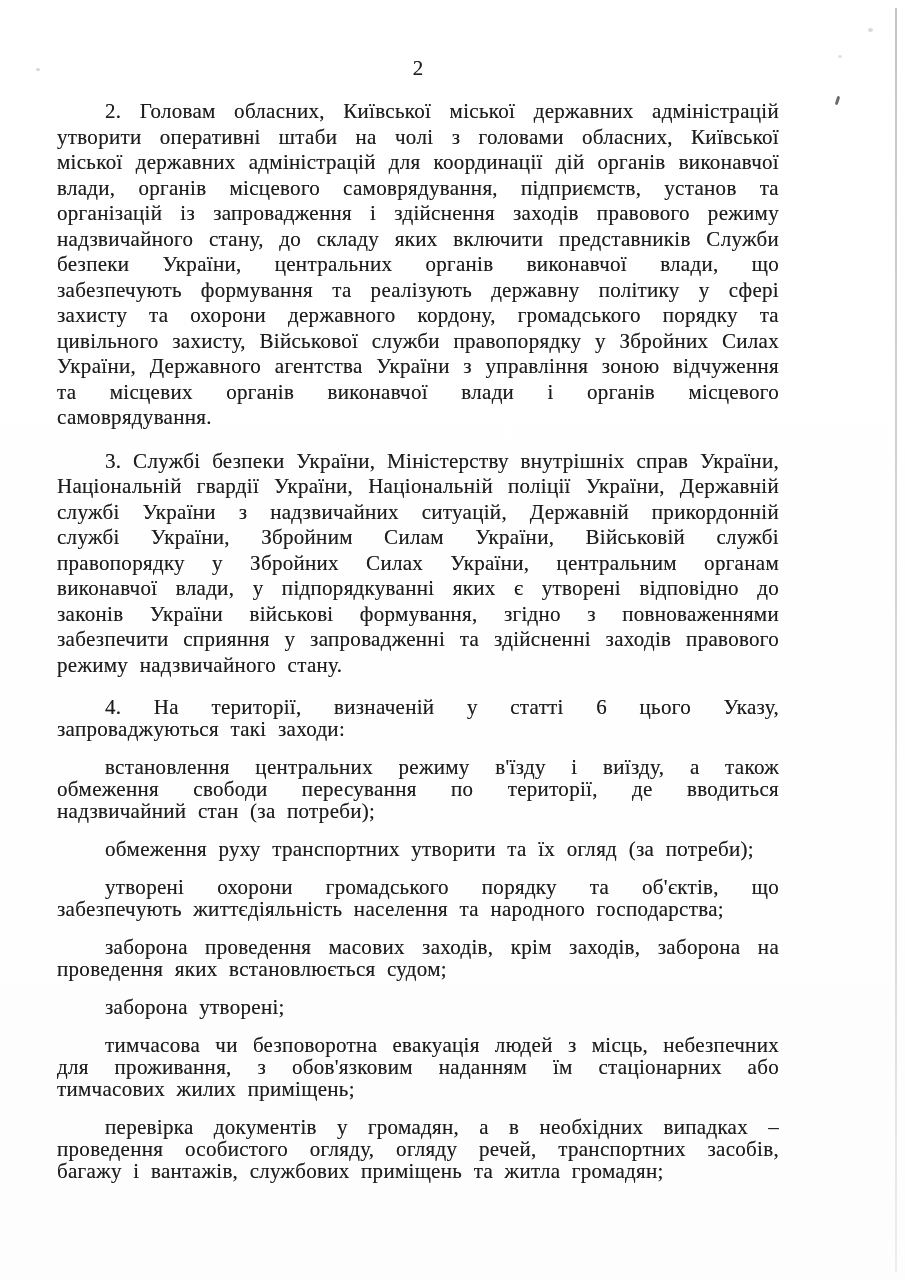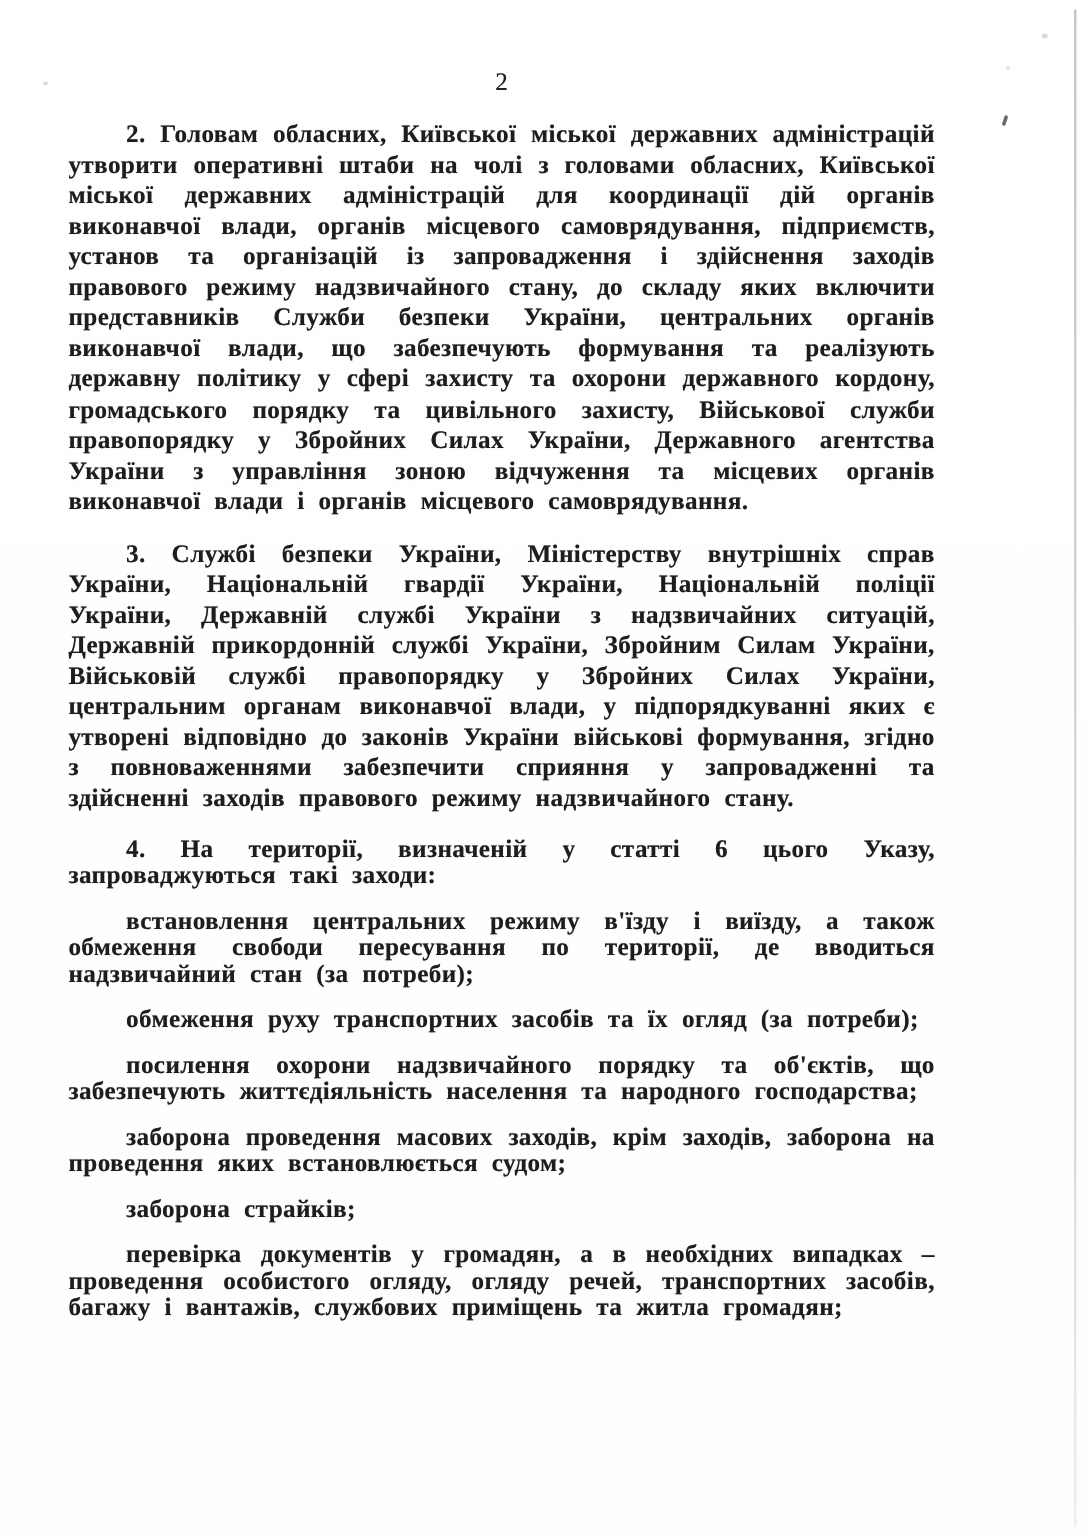--- a/index.html
+++ b/index.html
@@ -39,21 +39,20 @@
     margin: 0 0 16px 0;
     font-size: 21px;
     line-height: 25px;
     text-align: justify;
     text-indent: 48px;
     word-spacing: 6px;
     letter-spacing: 0.3px;
     color: #1d1d1d;
     text-shadow: 0 0 0.6px rgba(25,25,25,0.55);
     hyphens: none;
-    font-weight: bold;
   }
   .content p.para-wide {
     line-height: 25.5px;
     margin-bottom: 18px;
   }
   .content p.para-tight {
     line-height: 22px;
     margin-bottom: 16px;
   }
   
@@ -91,24 +90,25 @@
 
 <div class="page">
 
   <div class="page-number">2</div>
 
   <div class="content">
     <p class="para-wide">2. Головам обласних, Київської міської державних адміністрацій утворити оперативні штаби на чолі з головами обласних, Київської міської державних адміністрацій для координації дій органів виконавчої влади, органів місцевого самоврядування, підприємств, установ та організацій із запровадження і здійснення заходів правового режиму надзвичайного стану, до складу яких включити представників Служби безпеки України, центральних органів виконавчої влади, що забезпечують формування та реалізують державну політику у сфері захисту та охорони державного кордону, громадського порядку та цивільного захисту, Військової служби правопорядку у Збройних Силах України, Державного агентства України з управління зоною відчуження та місцевих органів виконавчої влади і органів місцевого самоврядування.</p>
     <p class="para-wide">3. Службі безпеки України, Міністерству внутрішніх справ України, Національній гвардії України, Національній поліції України, Державній службі України з надзвичайних ситуацій, Державній прикордонній службі України, Збройним Силам України, Військовій службі правопорядку у Збройних Силах України, центральним органам виконавчої влади, у підпорядкуванні яких є утворені відповідно до законів України військові формування, згідно з повноваженнями забезпечити сприяння у запровадженні та здійсненні заходів правового режиму надзвичайного стану.</p>
     <p class="para-tight">4. На території, визначеній у статті 6 цього Указу, запроваджуються такі заходи:</p>
     <p class="para-tight">встановлення центральних режиму в'їзду і виїзду, а також обмеження свободи пересування по території, де вводиться надзвичайний стан (за потреби);</p>
-    <p class="para-tight">обмеження руху транспортних засобів та їх огляд (за потреби);</p>
-    <p class="para-tight">посилення охорони надзвичайного порядку та об'єктів, що забезпечують життєдіяльність населення та народного господарства;</p>
+    <p class="para-tight">обмеження руху транспортних утворити та їх огляд (за потреби);</p>
+    <p class="para-tight">утворені охорони громадського порядку та об'єктів, що забезпечують життєдіяльність населення та народного господарства;</p>
     <p class="para-tight">заборона проведення масових заходів, крім заходів, заборона на проведення яких встановлюється судом;</p>
-    <p class="para-tight">заборона страйків;</p>
+    <p class="para-tight">заборона утворені;</p>
+    <p class="para-tight">тимчасова чи безповоротна евакуація людей з місць, небезпечних для проживання, з обов'язковим наданням їм стаціонарних або тимчасових жилих приміщень;</p>
     <p class="para-tight">перевірка документів у громадян, а в необхідних випадках – проведення особистого огляду, огляду речей, транспортних засобів, багажу і вантажів, службових приміщень та житла громадян;</p>
   </div>
 
   <div class="scan-line"></div>
   <div class="speck speck-comma"></div>
   <div class="speck speck-a"></div>
   <div class="speck speck-b"></div>
   <div class="speck speck-c"></div>
 
 </div>

